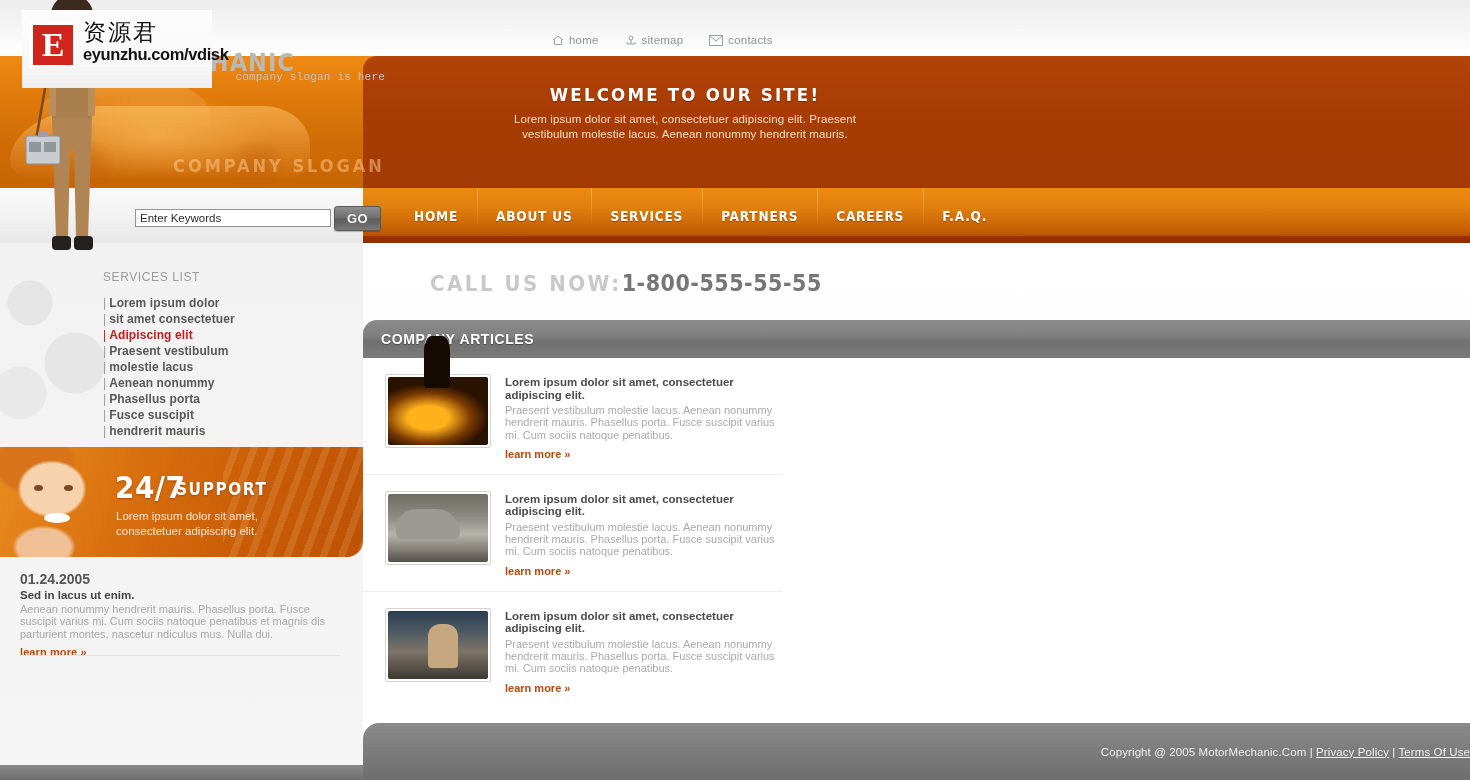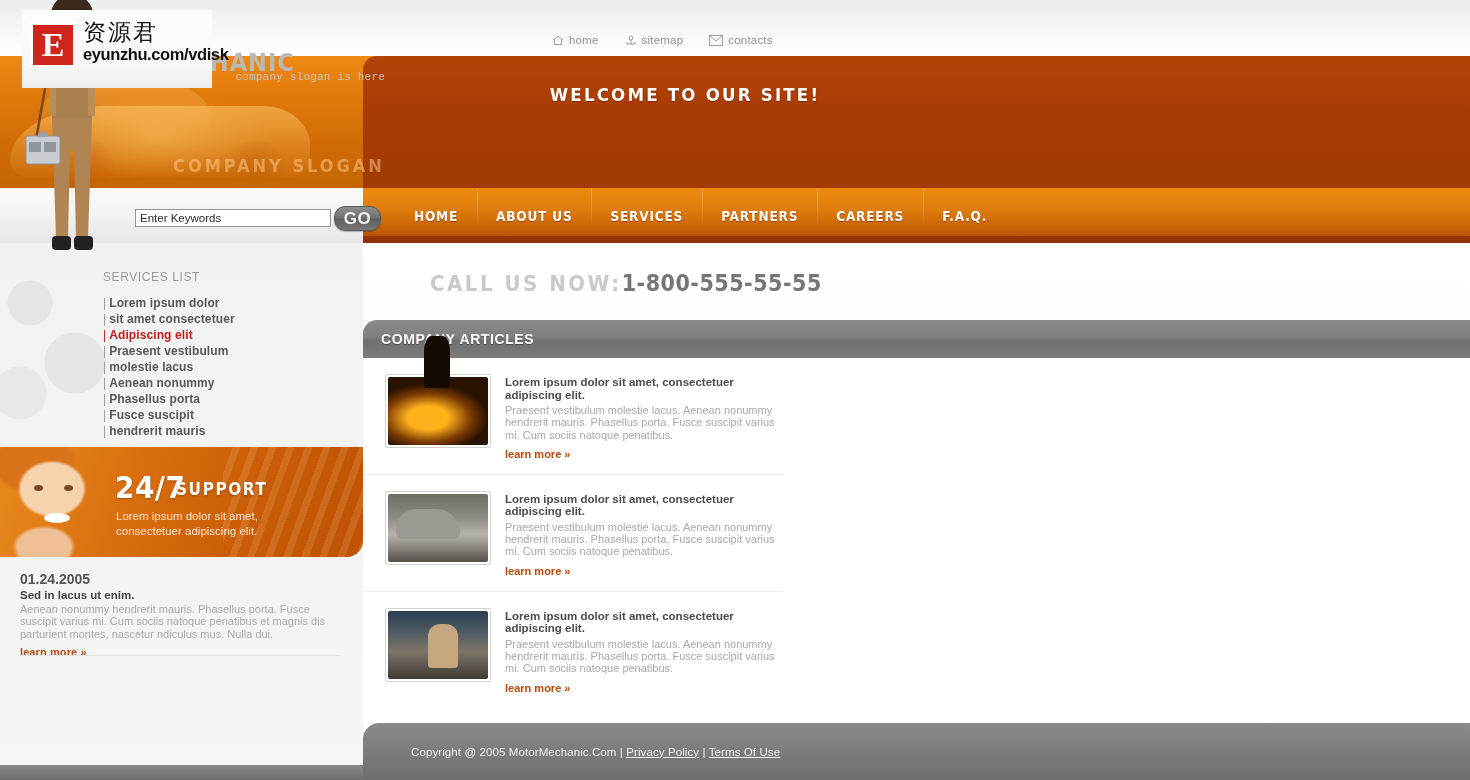--- a/index.html
+++ b/index.html
@@ -116,25 +116,25 @@
     background: linear-gradient(to bottom,#fafafa 0%,#f1f1f1 55%,#e7e7e7 100%);
   }
   .search-input {
     position: absolute; left: 135px; top: 209px; width: 196px; height: 18px;
     border: 1px solid #949494; background: #fff; font-size: 11.5px;
     color: #2b2b2b; padding: 0 4px; font-family: "Liberation Sans", sans-serif;
     z-index: 26;
   }
   .go-btn {
     position: absolute; left: 334px; top: 206px; width: 47px; height: 25px;
-    border-radius: 11px; z-index: 26; cursor: pointer;
+    border-radius: 3px; z-index: 26; cursor: pointer;
     background: linear-gradient(to bottom,#8e8e8e 0%,#6f6f6f 48%,#5d5d5d 52%,#787878 100%);
     border: 1px solid #5a5a5a;
     display: flex; align-items: center; justify-content: center;
-    color: #f2f2f2; font-size: 17px; font-weight: bold; letter-spacing: .5px;
+    color: #f2f2f2; font-size: 13px; font-weight: bold; letter-spacing: .5px;
     box-shadow: 0 1px 1px rgba(0,0,0,.25);
   }
 
   
   .mainnav {
     position: absolute; left: 363px; top: 188px; width: 1107px; height: 55px;
     background: linear-gradient(to bottom,#ec8a10 0%,#e07f0d 36%,#c45f05 78%,#a33a04 100%);
     display: flex; align-items: center; padding-left: 32px;
     border-bottom-right-radius: 0; overflow: hidden;
   }
@@ -286,21 +286,21 @@
   .art-text { padding-top: 2px; }
   .art-title { font-size: 11.5px; font-weight: bold; color: #4b4b4b; line-height: 12.5px; }
   .art-body { font-size: 11px; line-height: 12.3px; color: #a9a9a9; margin-top: 3px; }
   .art-learn { display:inline-block; margin-top: 7px; font-size: 11px; font-weight: bold; color: #b8480d; cursor: pointer; }
 
   
   .footer {
     position: absolute; left: 363px; top: 723px; width: 1107px; height: 57px;
     background: linear-gradient(to bottom,#8a8a8a 0%,#7d7d7d 45%,#6e6e6e 100%);
     border-top-left-radius: 16px;
-    display: flex; align-items: center; justify-content: flex-start;
+    display: flex; align-items: center; justify-content: flex-end;
     padding-left: 48px;
   }
   .footer-txt { font-size: 11.5px; color: #efefef; letter-spacing: .1px; }
   .footer-link { color:#efefef; text-decoration: underline; cursor: pointer; }
   .footer-left {
     position: absolute; left: 0; top: 765px; width: 363px; height: 15px;
     background: linear-gradient(to bottom,#8a8a8a,#6e6e6e);
   }
 </style>
 </head>
@@ -350,20 +350,21 @@
       <div class="car-wheel" style="left:46px"></div>
       <div class="car-wheel" style="left:214px"></div>
     </div>
   </div>
   <div class="header-band right"></div>
 
   <div class="slogan-ghost">COMPANY  SLOGAN</div>
 
   <div class="welcome-wrap">
     <div class="welcome-title">WELCOME TO OUR SITE!</div>
+    <div class="welcome-text">Lorem ipsum dolor sit amet, consectetuer adipiscing elit. Praesent vestibulum molestie lacus. Aenean nonummy hendrerit mauris.</div>
   </div>
 
   <svg class="mechanic" viewBox="0 0 100 268">
     <ellipse cx="50" cy="14" rx="21" ry="19" fill="#3b2a1d"></ellipse>
     <path d="M30 34 L30 120 L70 120 L70 34 Q50 46 30 34 Z" fill="#a97f4e"></path>
     <rect x="27" y="36" width="7" height="80" fill="#b98e59"></rect>
     <rect x="66" y="36" width="7" height="80" fill="#b98e59"></rect>
     <path d="M30 118 L34 238 L46 238 L48 150 L52 150 L54 238 L66 238 L70 118 Z" fill="#b08453"></path>
     <rect x="30" y="236" width="19" height="14" rx="4" fill="#22211f"></rect>
     <rect x="52" y="236" width="19" height="14" rx="4" fill="#22211f"></rect>

